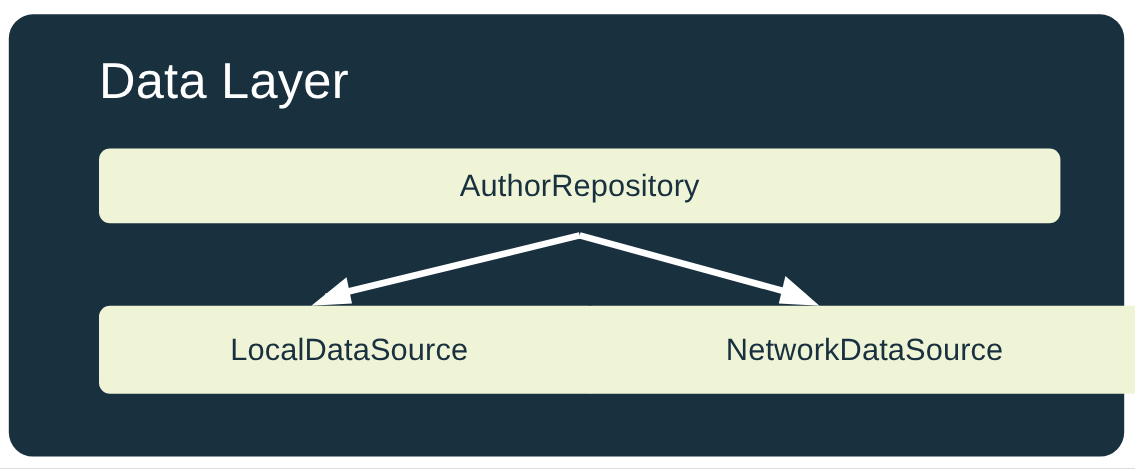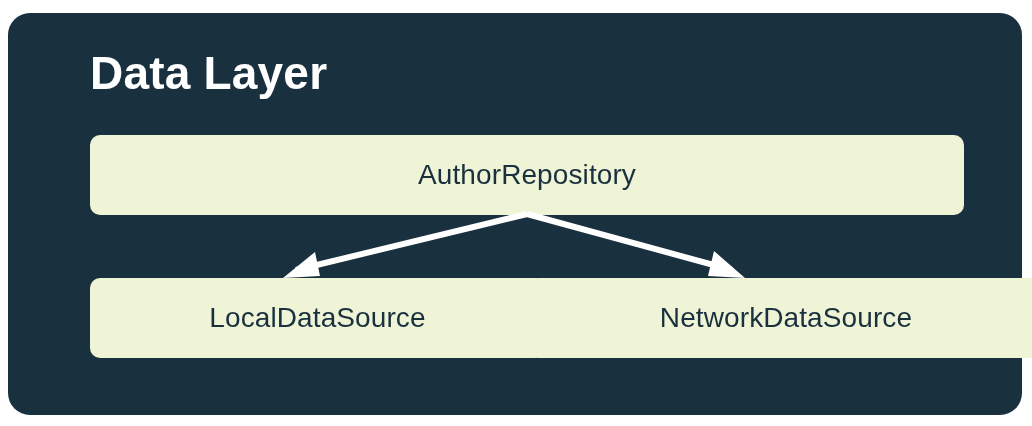--- a/index.html
+++ b/index.html
@@ -32,21 +32,21 @@
     box-sizing: border-box;
   }
 
   
   .layer-title {
     position: absolute;
     left: 82px;
     top: 32px;
     margin: 0;
     font-size: 46px;
-    font-weight: 700;
+    font-weight: 400;
     line-height: 1.25;
     color: #FFFFFF;
     letter-spacing: 0.2px;
     white-space: nowrap;
   }
 
   
   .node {
     position: absolute;
     background: #EFF4D6;
@@ -62,21 +62,21 @@
     color: #19303F;
     letter-spacing: 0.1px;
     white-space: nowrap;
     line-height: 1;
   }
 
   #node-repository {
     left: 90px;
     top: 135px;
     width: 874px;
-    height: 80px;
+    height: 68px;
   }
   #node-local {
     left: 90px;
     top: 278px;
     width: 455px;
     height: 80px;
   }
   #node-network {
     left: 528px;
     top: 278px;

